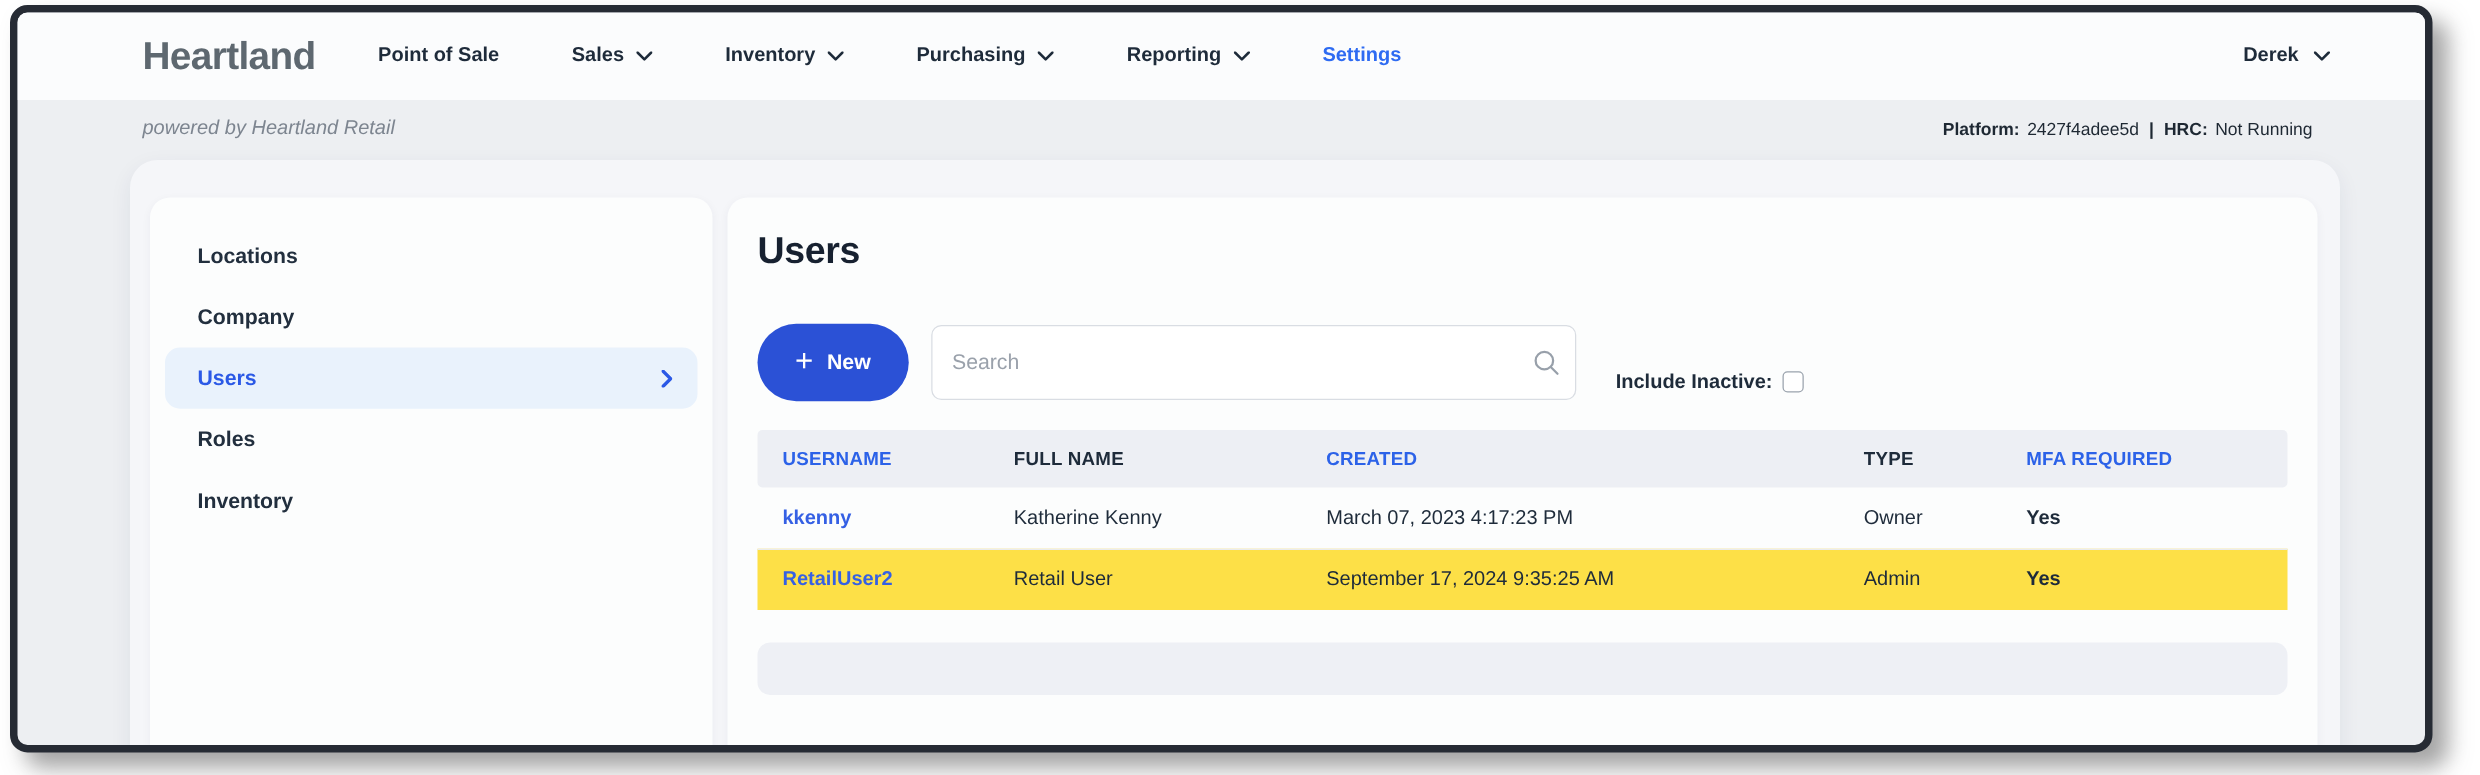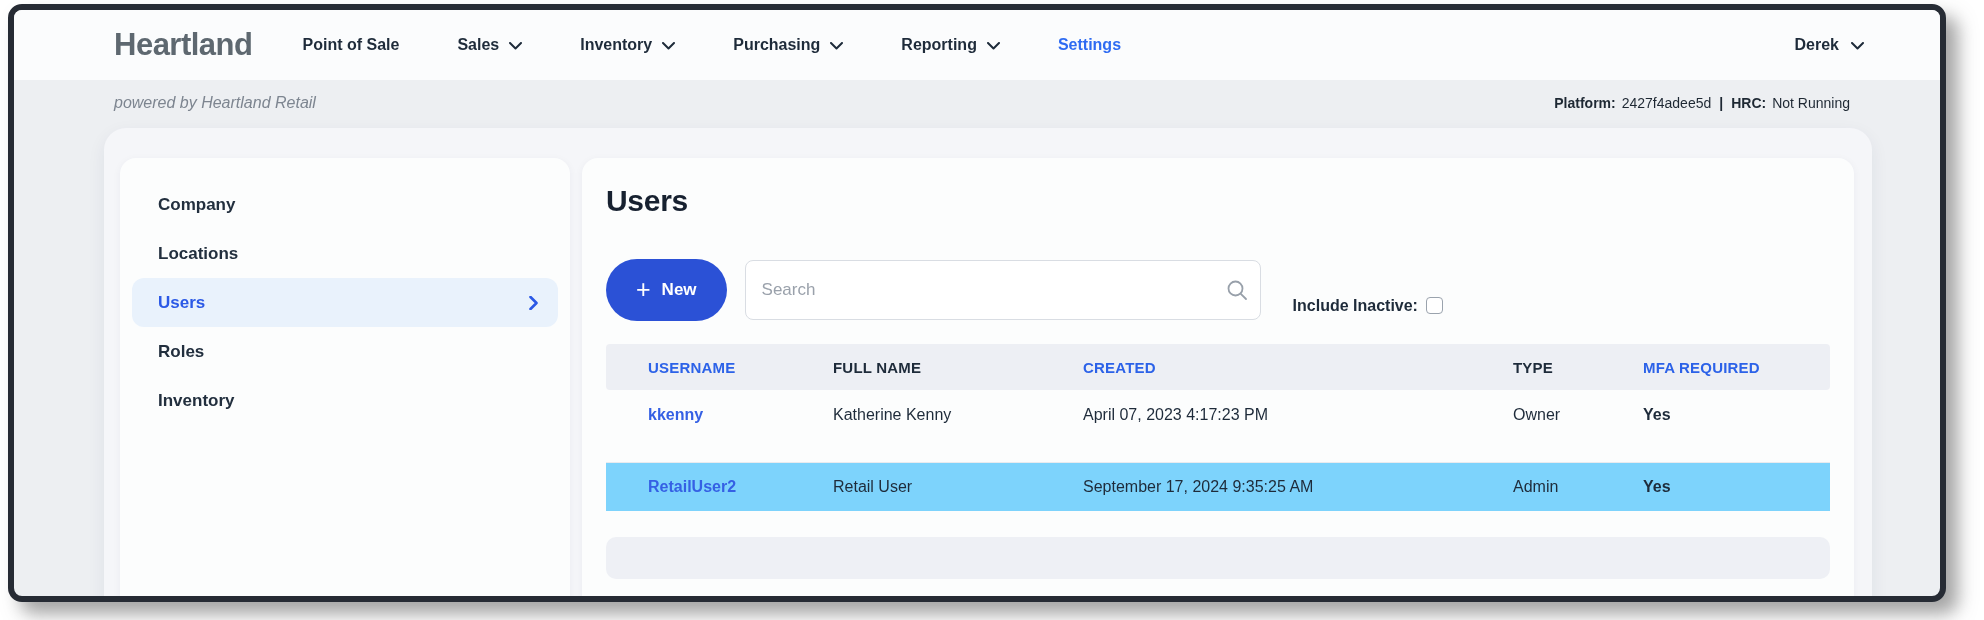--- a/index.html
+++ b/index.html
@@ -61,26 +61,26 @@
     padding:0 48px 0 16px;font-size:17px;color:#222f3e;background:#fff;font-family:inherit;outline:none;}
   .search::placeholder{color:#9aa1ab;}
   .search-icon{position:absolute;right:13px;top:19px;line-height:0;}
   .inactive-wrap{display:flex;align-items:center;gap:8px;margin-left:32px;
     font-size:16px;font-weight:700;color:#1e2b3a;cursor:pointer;margin-top:31px;}
   .checkbox{width:17px;height:17px;border:1.5px solid #9aa3ad;border-radius:4px;background:#fff;}
 
   
   .table{margin-top:23px;}
   .thead,.trow{display:grid;grid-template-columns:185px 250px 430px 130px 1fr;
-    align-items:center;padding-left:42px;}
+    align-items:center;padding-left:20px;}
   .thead{background:#edeff4;height:46px;border-radius:4px;font-size:15px;font-weight:700;
     letter-spacing:.2px;color:#1e2b3a;}
   .th.blue{color:#2c62e8;cursor:pointer;}
   .trow{height:49px;font-size:16px;color:#1e2b3a;}
-  .trow.striped{background:#7dd3fc;margin-top:23px;}
+  .trow.striped{background:#fde047;}
   .row-sep{border-top:1px solid #e9ebef;}
   .link{color:#3560e4;font-weight:600;cursor:pointer;}
   .cell{font-weight:500;}
   .cell.semibold{font-weight:700;}
   .empty-row{margin-top:26px;height:42px;background:#eef0f5;border-radius:10px;}
 </style>
 </head>
 <body>
 
 <div class="frame">
@@ -146,24 +146,24 @@
       <span class="sep">|</span>
       <span class="b">HRC:</span>
       <span>Not Running</span>
     </div>
   </div>
 
   <div class="panel">
 
     <div class="sidebar-card">
       <div class="side-item">
+        <span>Locations</span>
+      </div>
+      <div class="side-item">
         <span>Company</span>
-      </div>
-      <div class="side-item">
-        <span>Locations</span>
       </div>
       <div class="side-item active">
         <span>Users</span>
         <span class="side-chev">
           <svg width="9" height="14" viewBox="0 0 9 14">
               <polyline points="1.5,1 7.5,7 1.5,13" fill="none" stroke="#2b59e6" stroke-width="2.6" stroke-linecap="round" stroke-linejoin="round"></polyline>
             </svg>
         </span>
       </div>
       <div class="side-item">
@@ -202,21 +202,21 @@
           <div class="th blue">USERNAME</div>
           <div class="th">FULL NAME</div>
           <div class="th blue">CREATED</div>
           <div class="th">TYPE</div>
           <div class="th blue">MFA REQUIRED</div>
         </div>
 
         <div class="trow">
           <div class="link">kkenny</div>
           <div class="cell">Katherine Kenny</div>
-          <div class="cell">April 07, 2023 4:17:23 PM</div>
+          <div class="cell">March 07, 2023 4:17:23 PM</div>
           <div class="cell">Owner</div>
           <div class="cell semibold">Yes</div>
         </div>
 
         <div class="trow striped row-sep">
           <div class="link">RetailUser2</div>
           <div class="cell">Retail User</div>
           <div class="cell">September 17, 2024 9:35:25 AM</div>
           <div class="cell">Admin</div>
           <div class="cell semibold">Yes</div>

